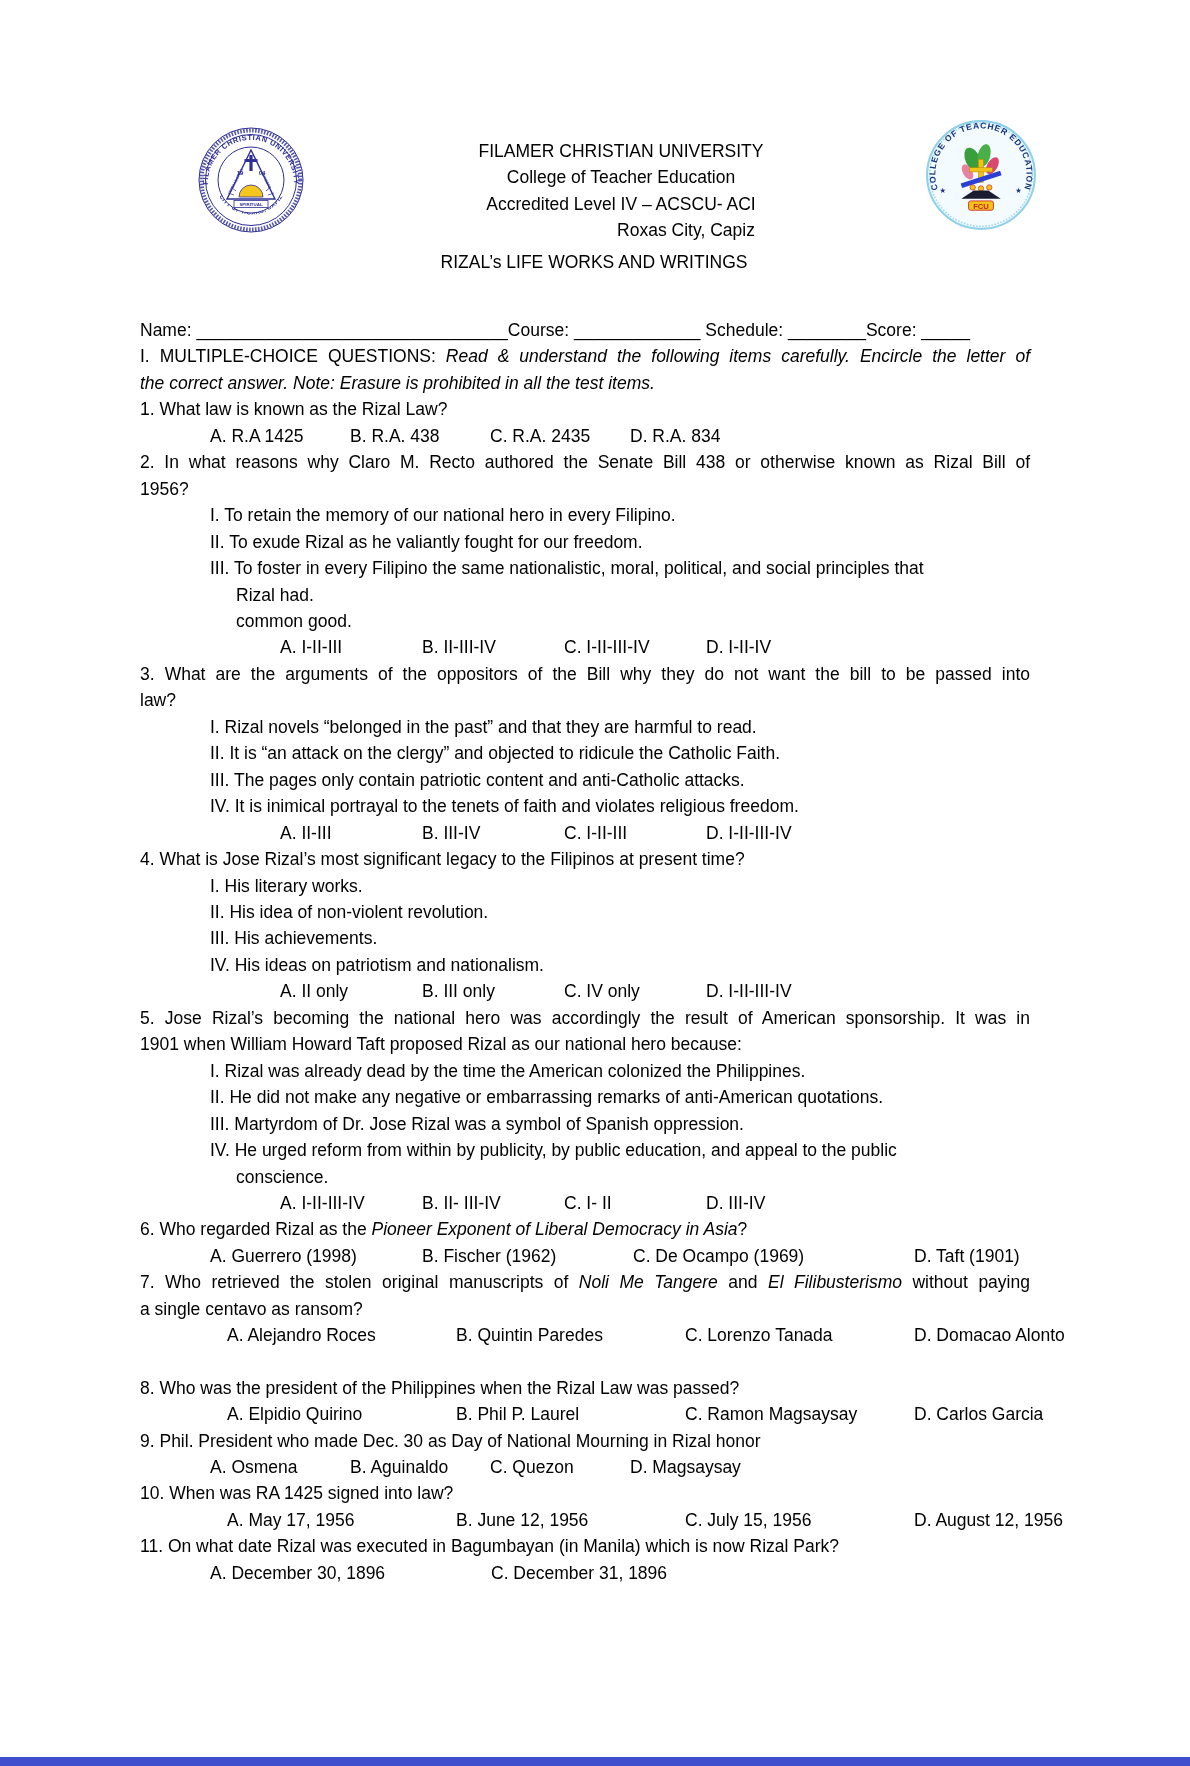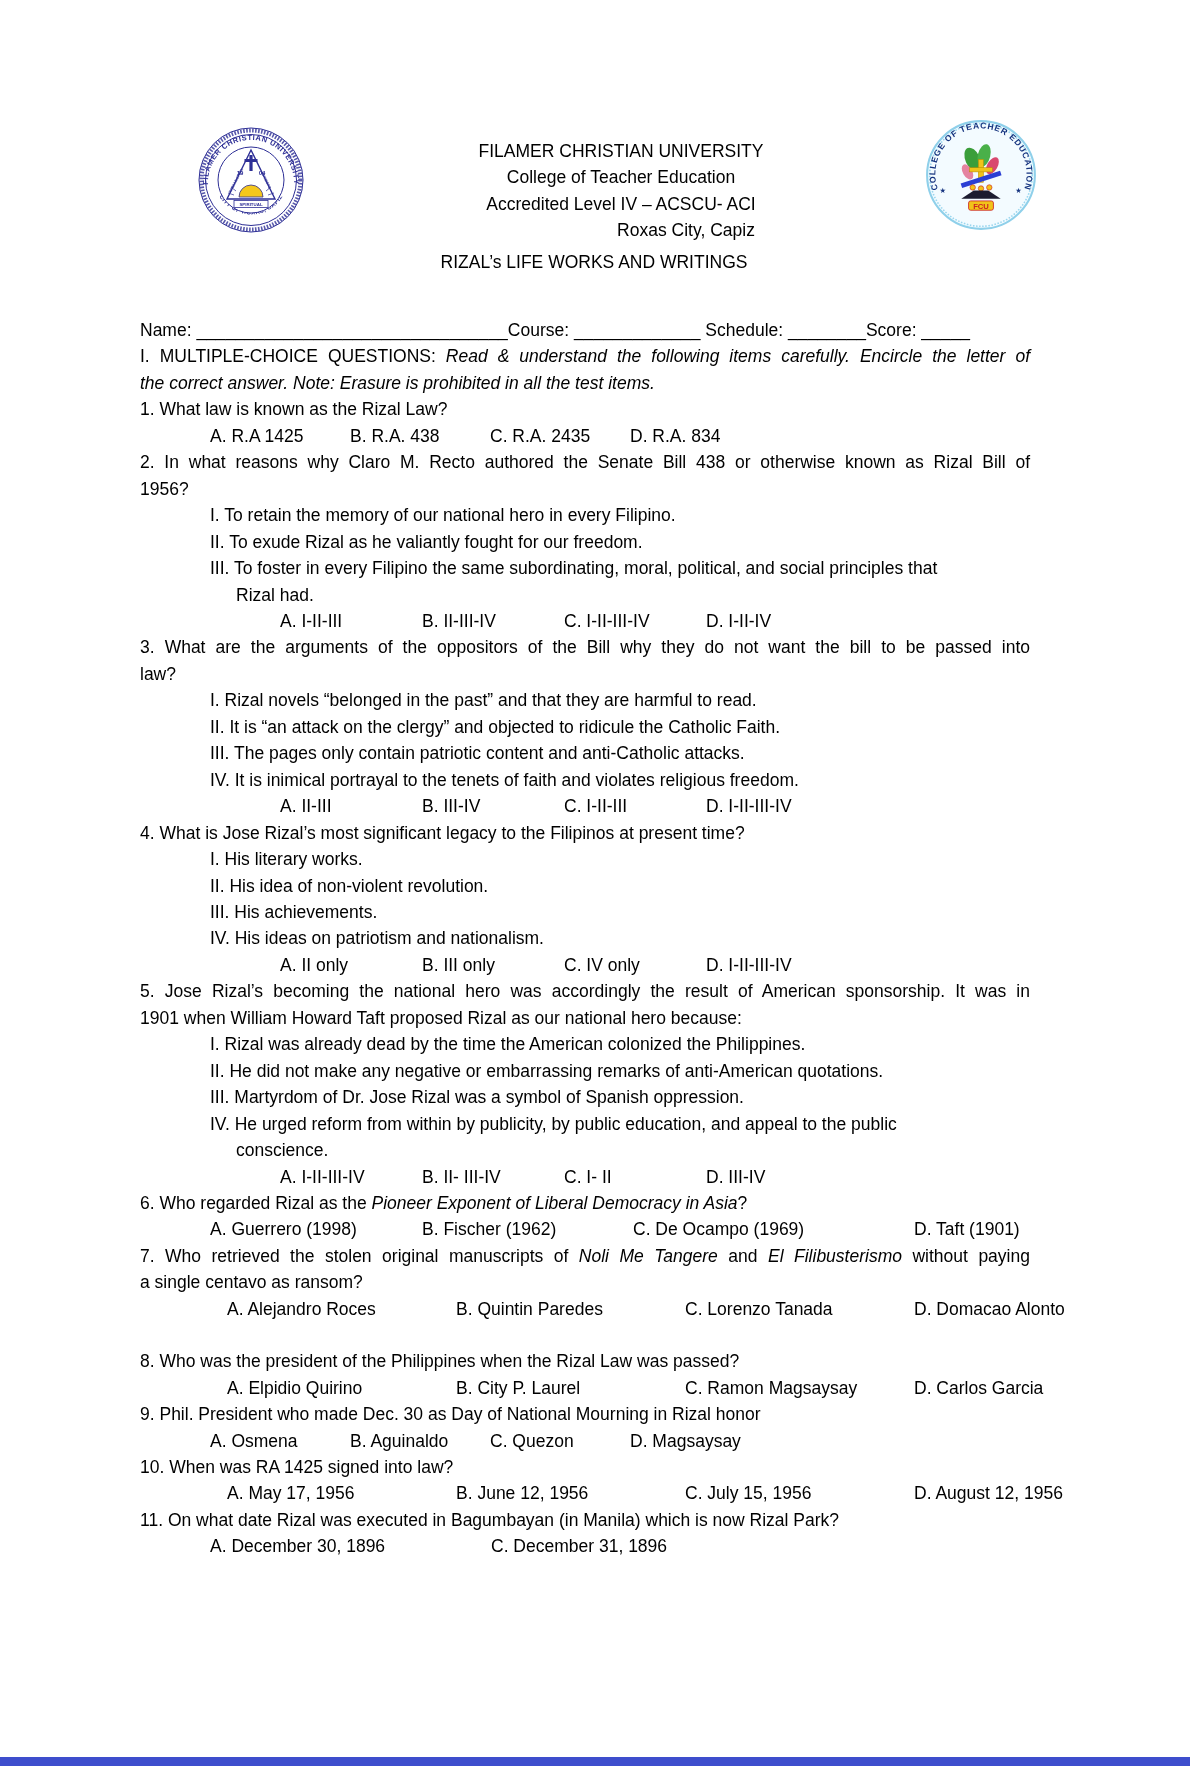--- a/index.html
+++ b/index.html
@@ -121,22 +121,23 @@
       <div class="line oA">
         <span class="opt">A. R.A 1425</span><span class="opt">B. R.A. 438</span><span class="opt">C. R.A. 2435</span><span class="opt">D. R.A. 834</span>
       </div>
     </div>
 
     <div>
       <div class="line jl">2. In what reasons why Claro M. Recto authored the Senate Bill 438 or otherwise known as Rizal Bill of</div>
       <div class="line">1956?</div>
       <div class="line ind1">I. To retain the memory of our national hero in every Filipino.</div>
       <div class="line ind1">II. To exude Rizal as he valiantly fought for our freedom.</div>
-      <div class="line ind1">III. To foster in every Filipino the same subordinating, moral, political, and social principles that</div>
+      <div class="line ind1">III. To foster in every Filipino the same nationalistic, moral, political, and social principles that</div>
       <div class="line ind2">Rizal had.</div>
+      <div class="line ind2">common good.</div>
       <div class="line oB">
         <span class="opt">A. I-II-III</span><span class="opt">B. II-III-IV</span><span class="opt">C. I-II-III-IV</span><span class="opt">D. I-II-IV</span>
       </div>
     </div>
 
     <div>
       <div class="line jl">3. What are the arguments of the oppositors of the Bill why they do not want the bill to be passed into</div>
       <div class="line">law?</div>
       <div class="line ind1">I. Rizal novels “belonged in the past” and that they are harmful to read.</div>
       <div class="line ind1">II. It is “an attack on the clergy” and objected to ridicule the Catholic Faith.</div>
@@ -184,21 +185,21 @@
       <div class="line oD">
         <span class="opt">A. Alejandro Roces</span><span class="opt">B. Quintin Paredes</span><span class="opt">C. Lorenzo Tanada</span><span class="opt">D. Domacao Alonto</span>
       </div>
     </div>
 
     <div class="blank"></div>
 
     <div>
       <div class="line">8. Who was the president of the Philippines when the Rizal Law was passed?</div>
       <div class="line oD">
-        <span class="opt">A. Elpidio Quirino</span><span class="opt">B. City P. Laurel</span><span class="opt">C. Ramon Magsaysay</span><span class="opt">D. Carlos Garcia</span>
+        <span class="opt">A. Elpidio Quirino</span><span class="opt">B. Phil P. Laurel</span><span class="opt">C. Ramon Magsaysay</span><span class="opt">D. Carlos Garcia</span>
       </div>
     </div>
 
     <div>
       <div class="line">9. Phil. President who made Dec. 30 as Day of National Mourning in Rizal honor</div>
       <div class="line oA">
         <span class="opt">A. Osmena</span><span class="opt">B. Aguinaldo</span><span class="opt">C. Quezon</span><span class="opt">D. Magsaysay</span>
       </div>
     </div>
 

